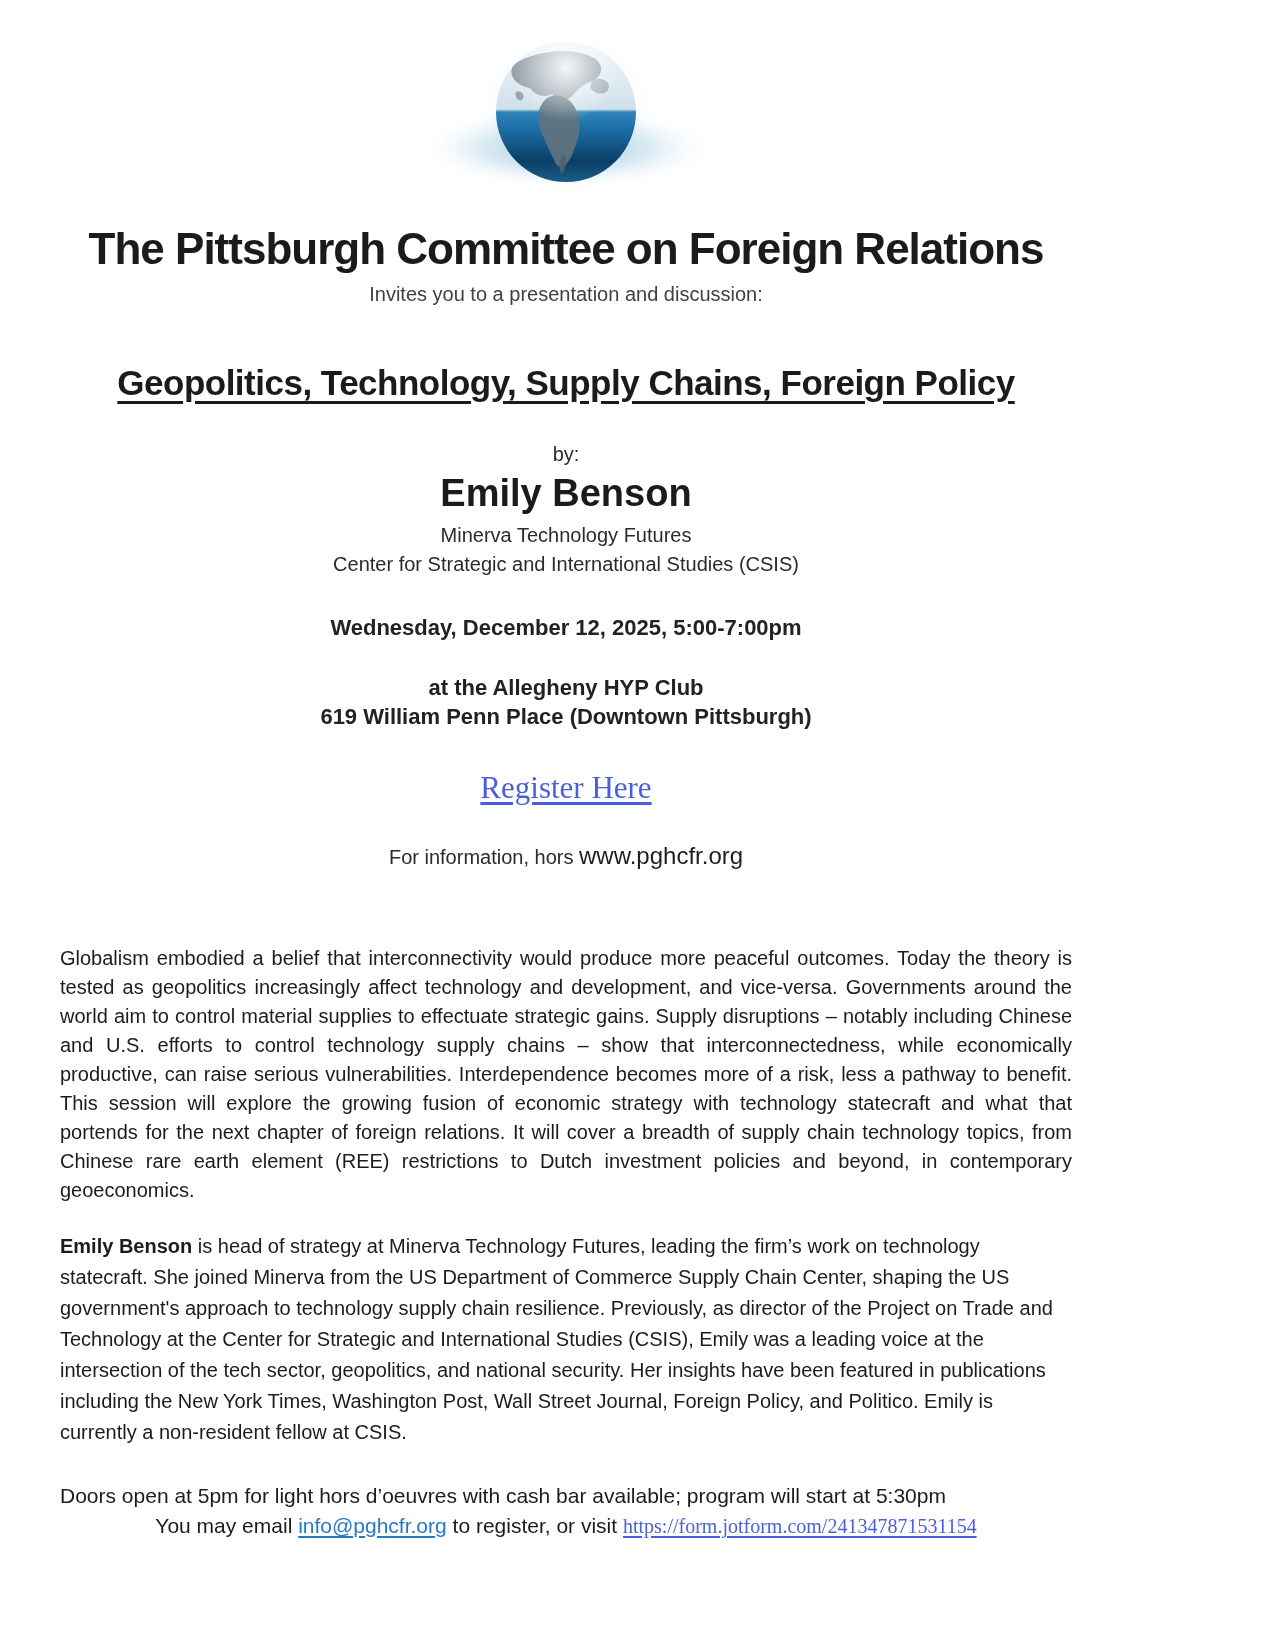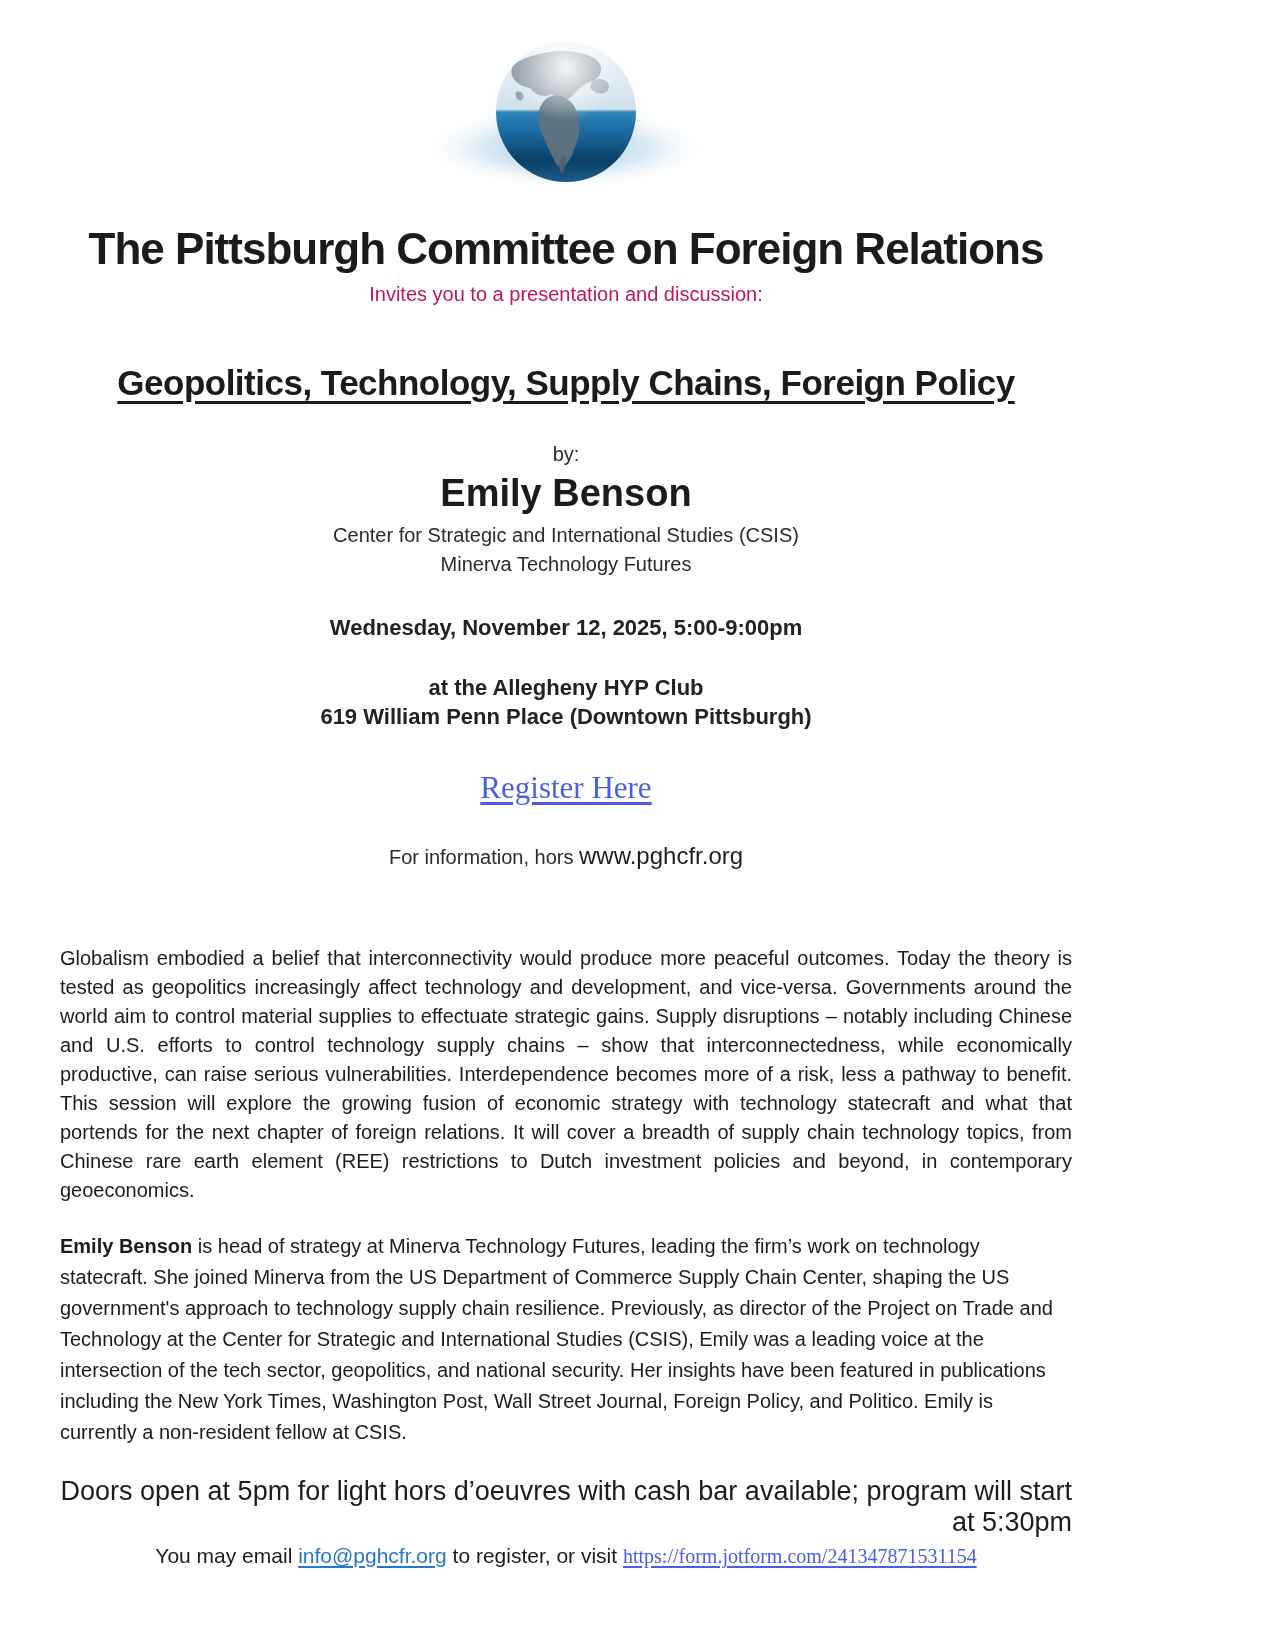--- a/index.html
+++ b/index.html
@@ -34,21 +34,21 @@
     font-size: 44px;
     font-weight: 700;
     letter-spacing: -1px;
     color: #1b1b1b;
     text-align: center;
     line-height: 1.15;
   }
   .subtitle {
     margin-top: 8px;
     font-size: 20px;
-    color: #be185d;
+    color: #404040;
     text-align: center;
   }
   .topic-title {
     margin-top: 57px;
     font-size: 35px;
     font-weight: 700;
     letter-spacing: -0.5px;
     text-decoration: underline;
     text-underline-offset: 6px;
     text-align: center;
@@ -121,23 +121,23 @@
     margin-top: 26px;
     font-size: 20px;
     line-height: 31px;
     text-align: left;
     color: #1c1c1c;
   }
   .bold { font-weight: 700; }
 
   
   .doors-line {
-    margin-top: 28px;
-    text-align: right;
-    font-size: 27px;
+    margin-top: 36px;
+    text-align: left;
+    font-size: 21px;
     color: #1c1c1c;
   }
   .email-line {
     margin-top: 6px;
     text-align: center;
     font-size: 21px;
     color: #1c1c1c;
   }
   .email-link {
     color: #2878c8;
@@ -220,25 +220,25 @@
   </div>
 
   <div class="main-title">The Pittsburgh Committee on Foreign Relations</div>
   <div class="subtitle">Invites you to a presentation and discussion:</div>
 
   <div class="topic-title">Geopolitics, Technology, Supply Chains, Foreign Policy</div>
 
   <div class="by-label">by:</div>
   <div class="speaker-name">Emily Benson</div>
   <div class="speaker-org">
+    <div>Minerva Technology Futures</div>
     <div>Center for Strategic and International Studies (CSIS)</div>
-    <div>Minerva Technology Futures</div>
-  </div>
-
-  <div class="event-datetime">Wednesday, November 12, 2025, 5:00-9:00pm</div>
+  </div>
+
+  <div class="event-datetime">Wednesday, December 12, 2025, 5:00-7:00pm</div>
   <div class="event-venue">
     <div>at the Allegheny HYP Club</div>
     <div>619 William Penn Place (Downtown Pittsburgh)</div>
   </div>
 
   <div class="register-line">
     <a class="register-link">Register Here</a>
   </div>
 
   <div class="info-line">

